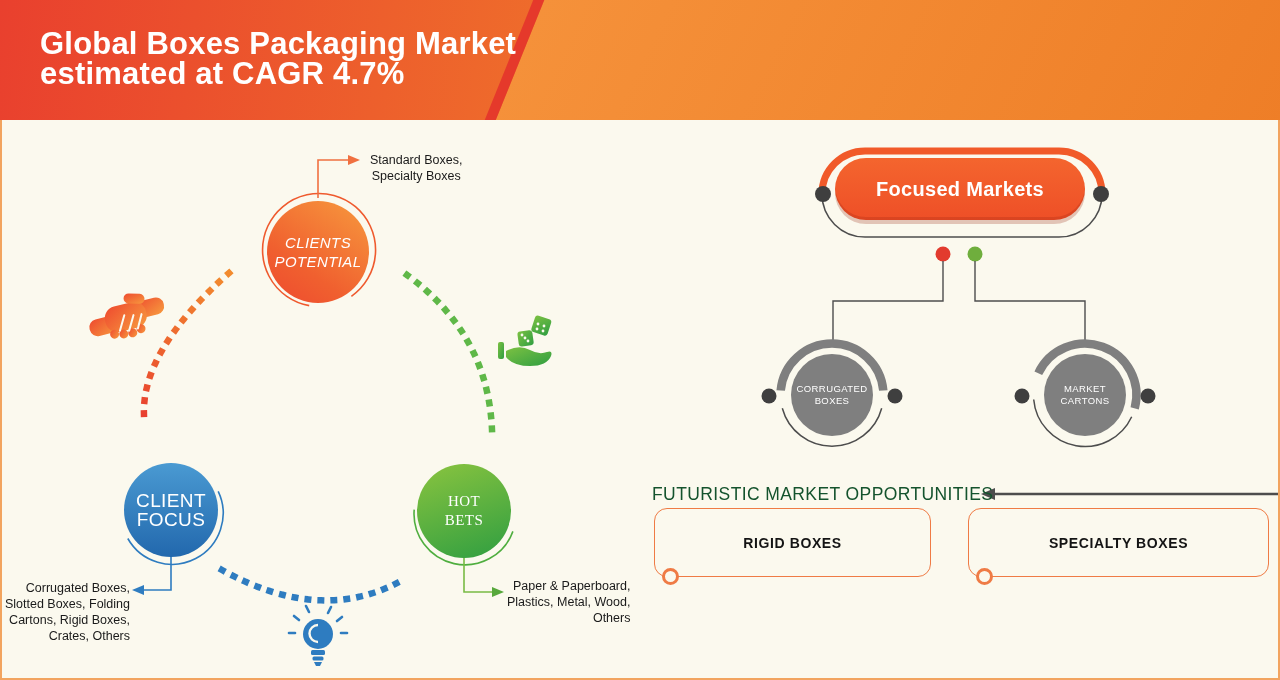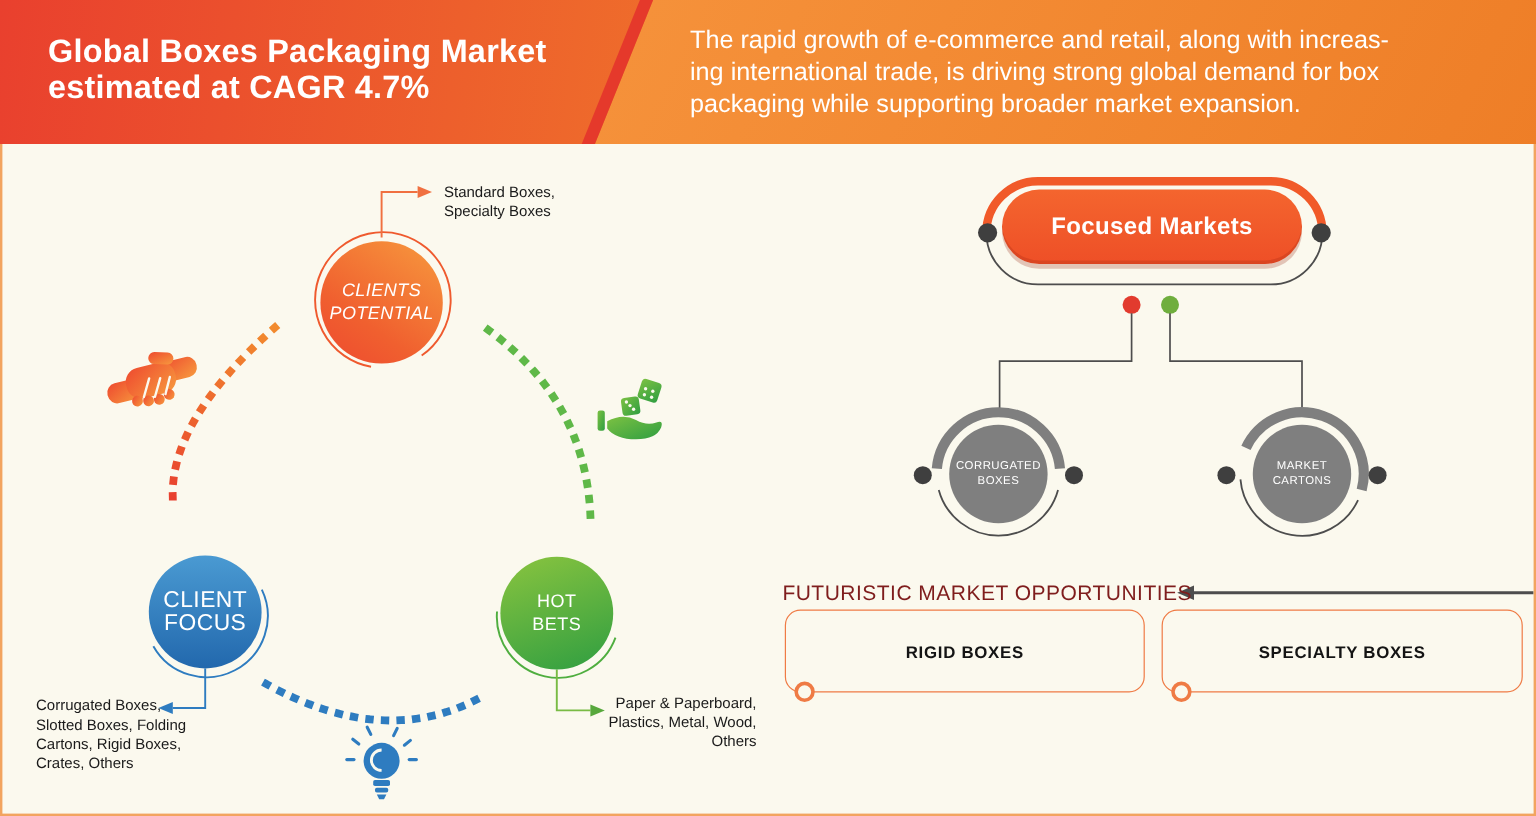--- a/index.html
+++ b/index.html
@@ -6,86 +6,83 @@
     font-family:"Liberation Sans",sans-serif;background:#fbf9ee;}
   .page{position:relative;width:1280px;height:680px;}
 
   
   .header{position:absolute;left:0;top:0;width:1280px;height:120px;overflow:hidden;
     background:linear-gradient(97deg,#e9402e 0%,#ef6f2b 45%,#f58a2f 75%);}
   .header-right-panel{position:absolute;left:520px;top:-14px;bottom:-14px;width:830px;
     background:linear-gradient(95deg,#f5913a,#ee7d26);transform:skewX(-22deg);}
   .header-stripe{position:absolute;left:509px;top:-14px;bottom:-14px;width:11px;
     background:#e5392b;transform:skewX(-22deg);}
-  .header-title{position:absolute;left:40px;top:29px;color:#fff;font-size:27px;
+  .header-title{position:absolute;left:40px;top:29px;color:#fff;font-size:31px;
     font-weight:bold;line-height:29.5px;white-space:pre-line;letter-spacing:.2px;z-index:3;}
   .header-desc{position:absolute;left:575px;top:21px;width:690px;color:#fff;
     font-size:21px;line-height:26.5px;white-space:pre-line;z-index:3;font-weight:400;}
 
   
   .main{position:absolute;left:0;top:120px;width:1280px;height:560px;background:#fbf9ee;
     border-left:2px solid #f2a45f;border-right:2px solid #f2a45f;border-bottom:2px solid #f2a45f;
     box-sizing:border-box;}
   .linework{position:absolute;left:0;top:0;}
 
   
   .bubble{position:absolute;border-radius:50%;display:flex;align-items:center;justify-content:center;
     color:#fff;text-align:center;white-space:pre-line;font-weight:500;letter-spacing:.4px;}
   .bubble-cp{left:265px;top:81px;width:102px;height:102px;font-size:15px;line-height:19px;
     background:linear-gradient(215deg,#f79a3e 0%,#f0602f 65%,#ee4a2f 100%);font-style:italic;}
   .bubble-cf{left:122px;top:343px;width:94px;height:94px;font-size:19px;line-height:19px;
     background:linear-gradient(180deg,#4a9ad2 0%,#2268ad 100%);}
   .bubble-hb{left:415px;top:344px;width:94px;height:94px;font-size:15px;line-height:19px;
-    background:linear-gradient(160deg,#8ac43f 0%,#2f9e41 100%);}
+    background:linear-gradient(160deg,#8ac43f 0%,#2f9e41 100%);font-family:Liberation Serif, serif;}
 
   
   .callout{position:absolute;color:#1a1a1a;font-size:12.5px;line-height:16px;white-space:pre-line;}
-  .co-standard{left:368px;top:32px;text-align:left;}
-  .co-corrugated{left:0px;top:460px;width:128px;padding-left:28px;}
+  .co-standard{left:368px;top:32px;text-align:center;}
+  .co-corrugated{left:0px;top:460px;width:128px;text-align:right;}
   .co-paper{left:505px;top:458px;text-align:right;}
 
   
   .fm-pill{position:absolute;left:833px;top:38px;width:250px;height:62px;border-radius:33px;
     background:linear-gradient(180deg,#f4652e 0%,#ee4f27 100%);
     box-shadow:0 4px 0 rgba(150,40,15,.25), inset 0 -3px 0 rgba(160,35,15,.25);
     display:flex;align-items:center;justify-content:center;color:#fff;font-size:20px;
     font-weight:bold;letter-spacing:.3px;z-index:2;}
 
   
   .node-label{position:absolute;width:120px;text-align:center;color:#fff;font-size:9.5px;
     line-height:12px;font-weight:500;letter-spacing:.4px;white-space:pre-line;z-index:2;}
   .nl-1{left:770px;top:263px;}
   .nl-2{left:1023px;top:263px;}
 
   
-  .fmo-heading{position:absolute;left:650px;top:364px;font-size:17.5px;color:#7f1d1d;
+  .fmo-heading{position:absolute;left:650px;top:364px;font-size:17.5px;color:#14532d;
     letter-spacing:.4px;font-weight:500;}
   .opp-box{position:absolute;top:388px;height:69px;border:1.5px solid #ef7b45;border-radius:13px;
     box-sizing:border-box;display:flex;align-items:center;justify-content:center;
     color:#141414;font-size:14px;font-weight:bold;letter-spacing:.6px;}
-  .opp-1{left:652px;width:300px;}
+  .opp-1{left:652px;width:277px;}
   .opp-2{left:966px;width:301px;}
   .opp-knob{position:absolute;width:17px;height:17px;border-radius:50%;background:#fbf9ee;
     border:3px solid #ef7b45;box-sizing:border-box;top:448px;z-index:2;}
   .knob-1{left:660px;}
   .knob-2{left:974px;}
 </style>
 </head>
 <body>
 
 <div class="page">
 
   <div class="header">
     <div class="header-right-panel"></div>
     <div class="header-stripe"></div>
     <div class="header-title">Global Boxes Packaging Market
 estimated at CAGR 4.7%</div>
-    <div class="header-desc">The rapid growth of e-commerce and retail, along with increas-
-ing international trade, is driving strong global demand for box
-packaging while supporting broader market expansion.</div>
   </div>
 
   <div class="main">
 
     <svg class="linework" width="1276" height="558" viewBox="0 0 1276 558">
       <defs>
         <linearGradient id="gOr" x1="0" y1="0" x2="1" y2="1">
           <stop offset="0" stop-color="#ee4a2f"></stop>
             <stop offset="1" stop-color="#f79a3e"></stop>
         </linearGradient>

